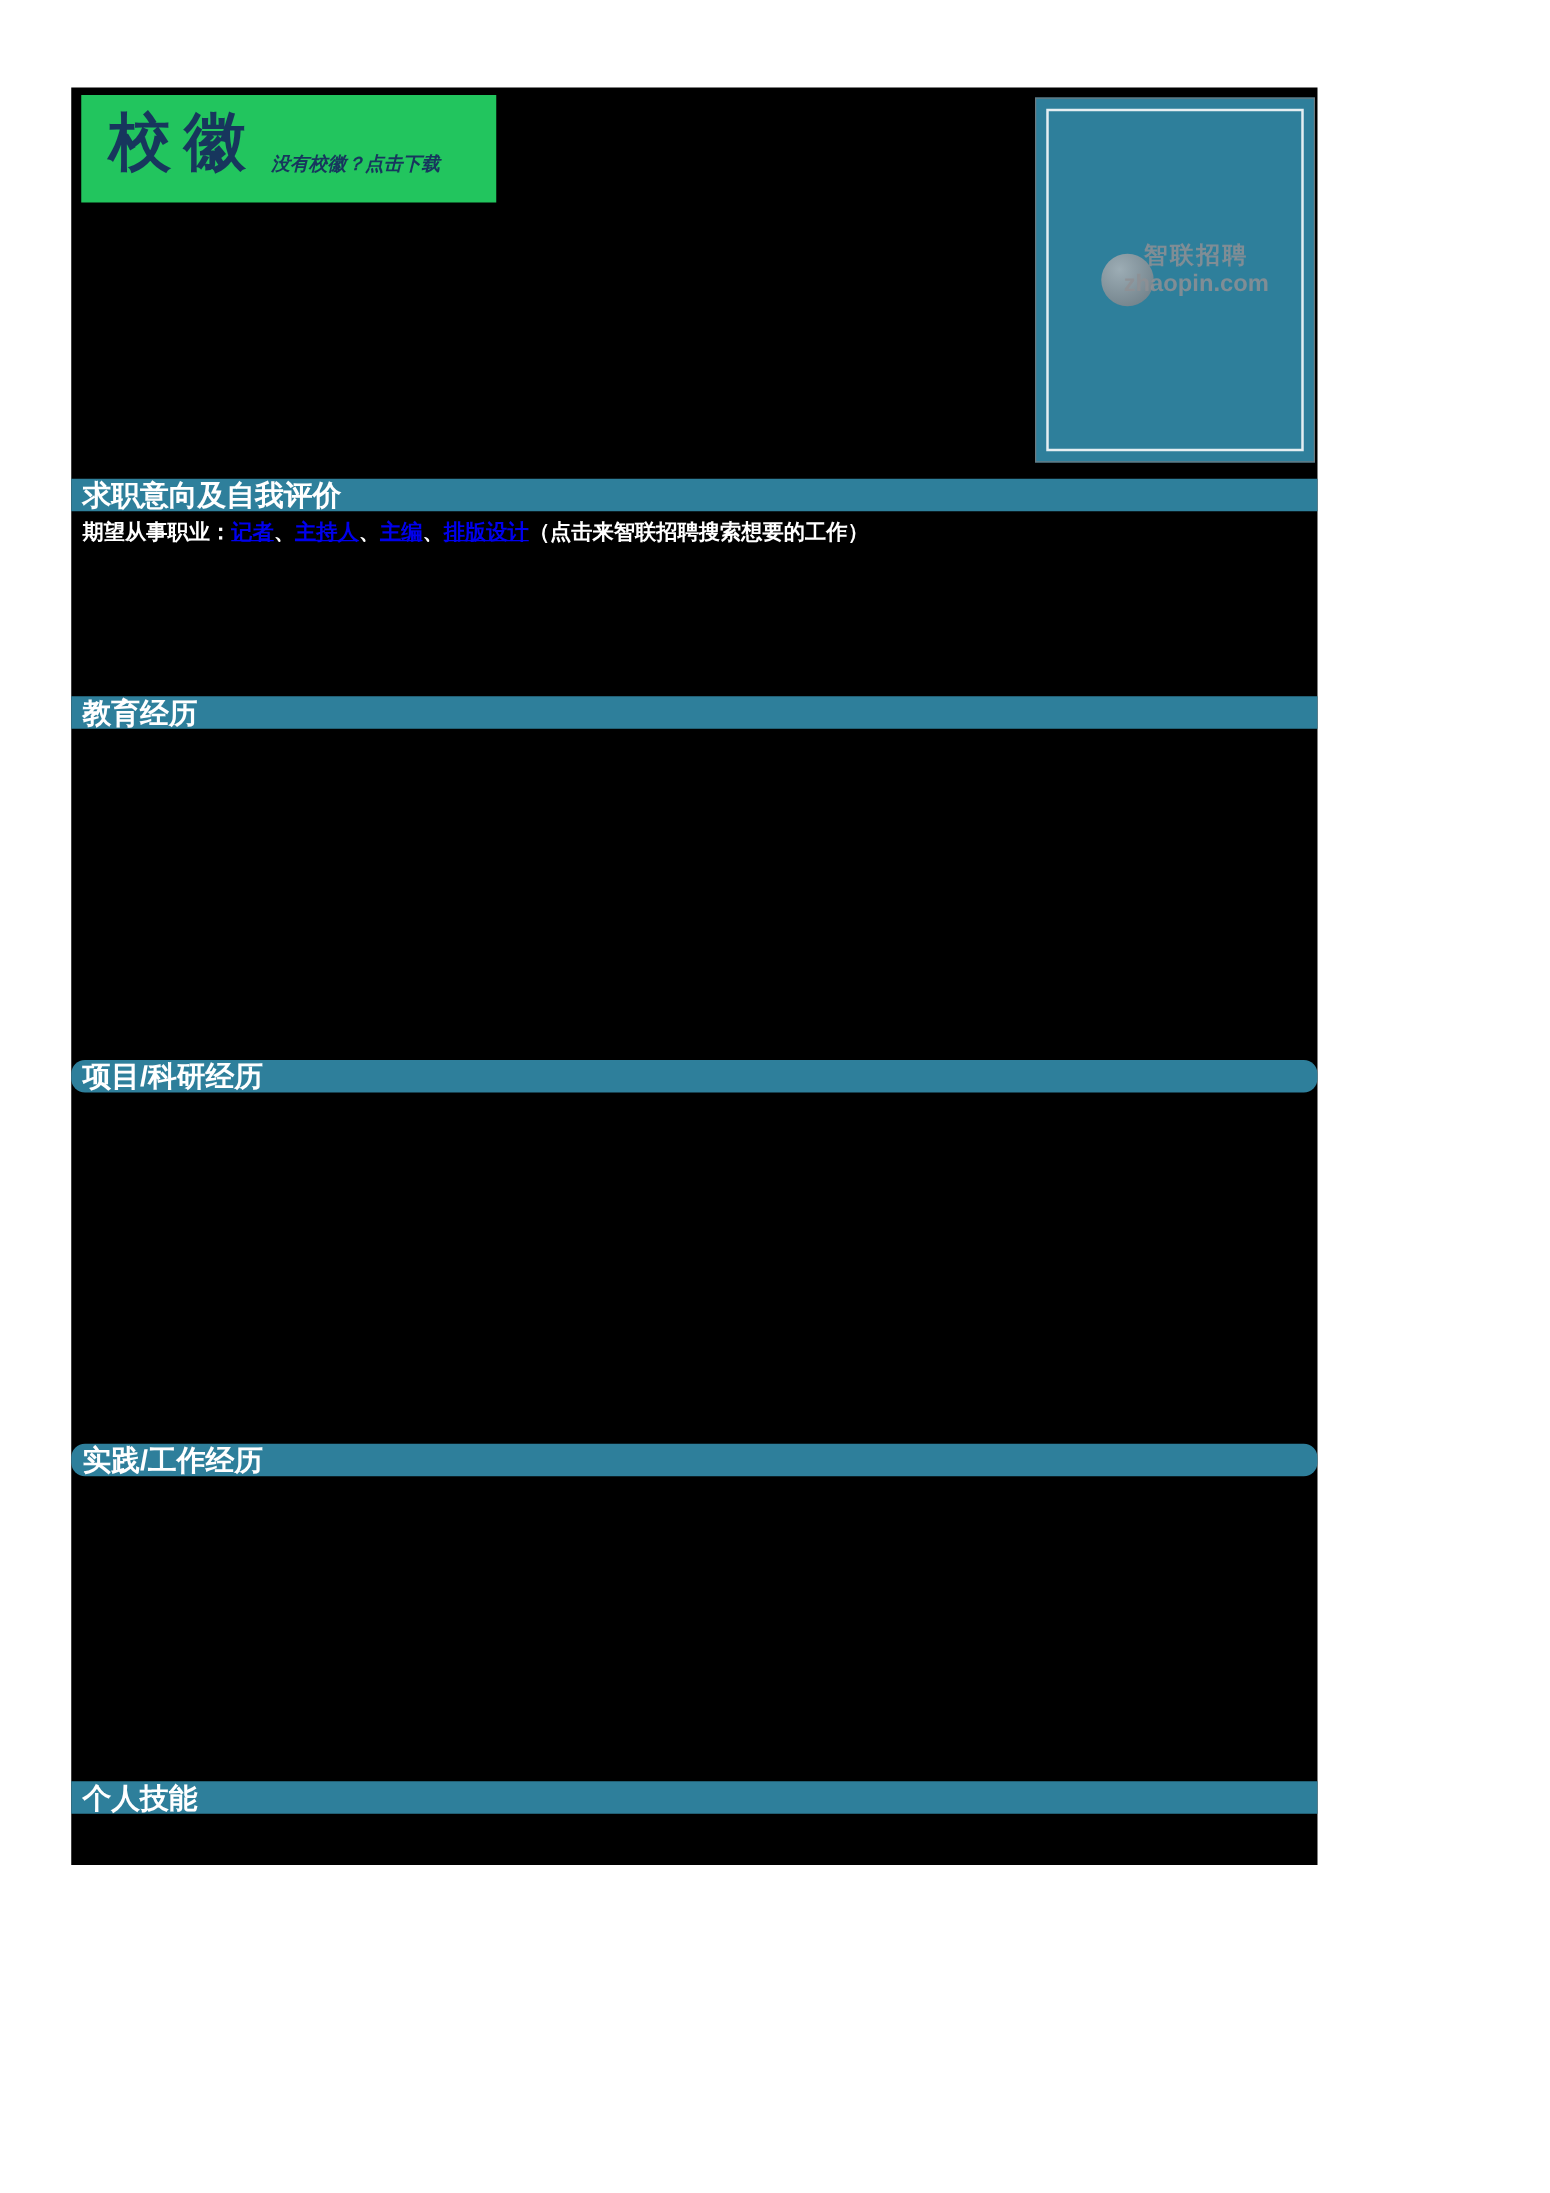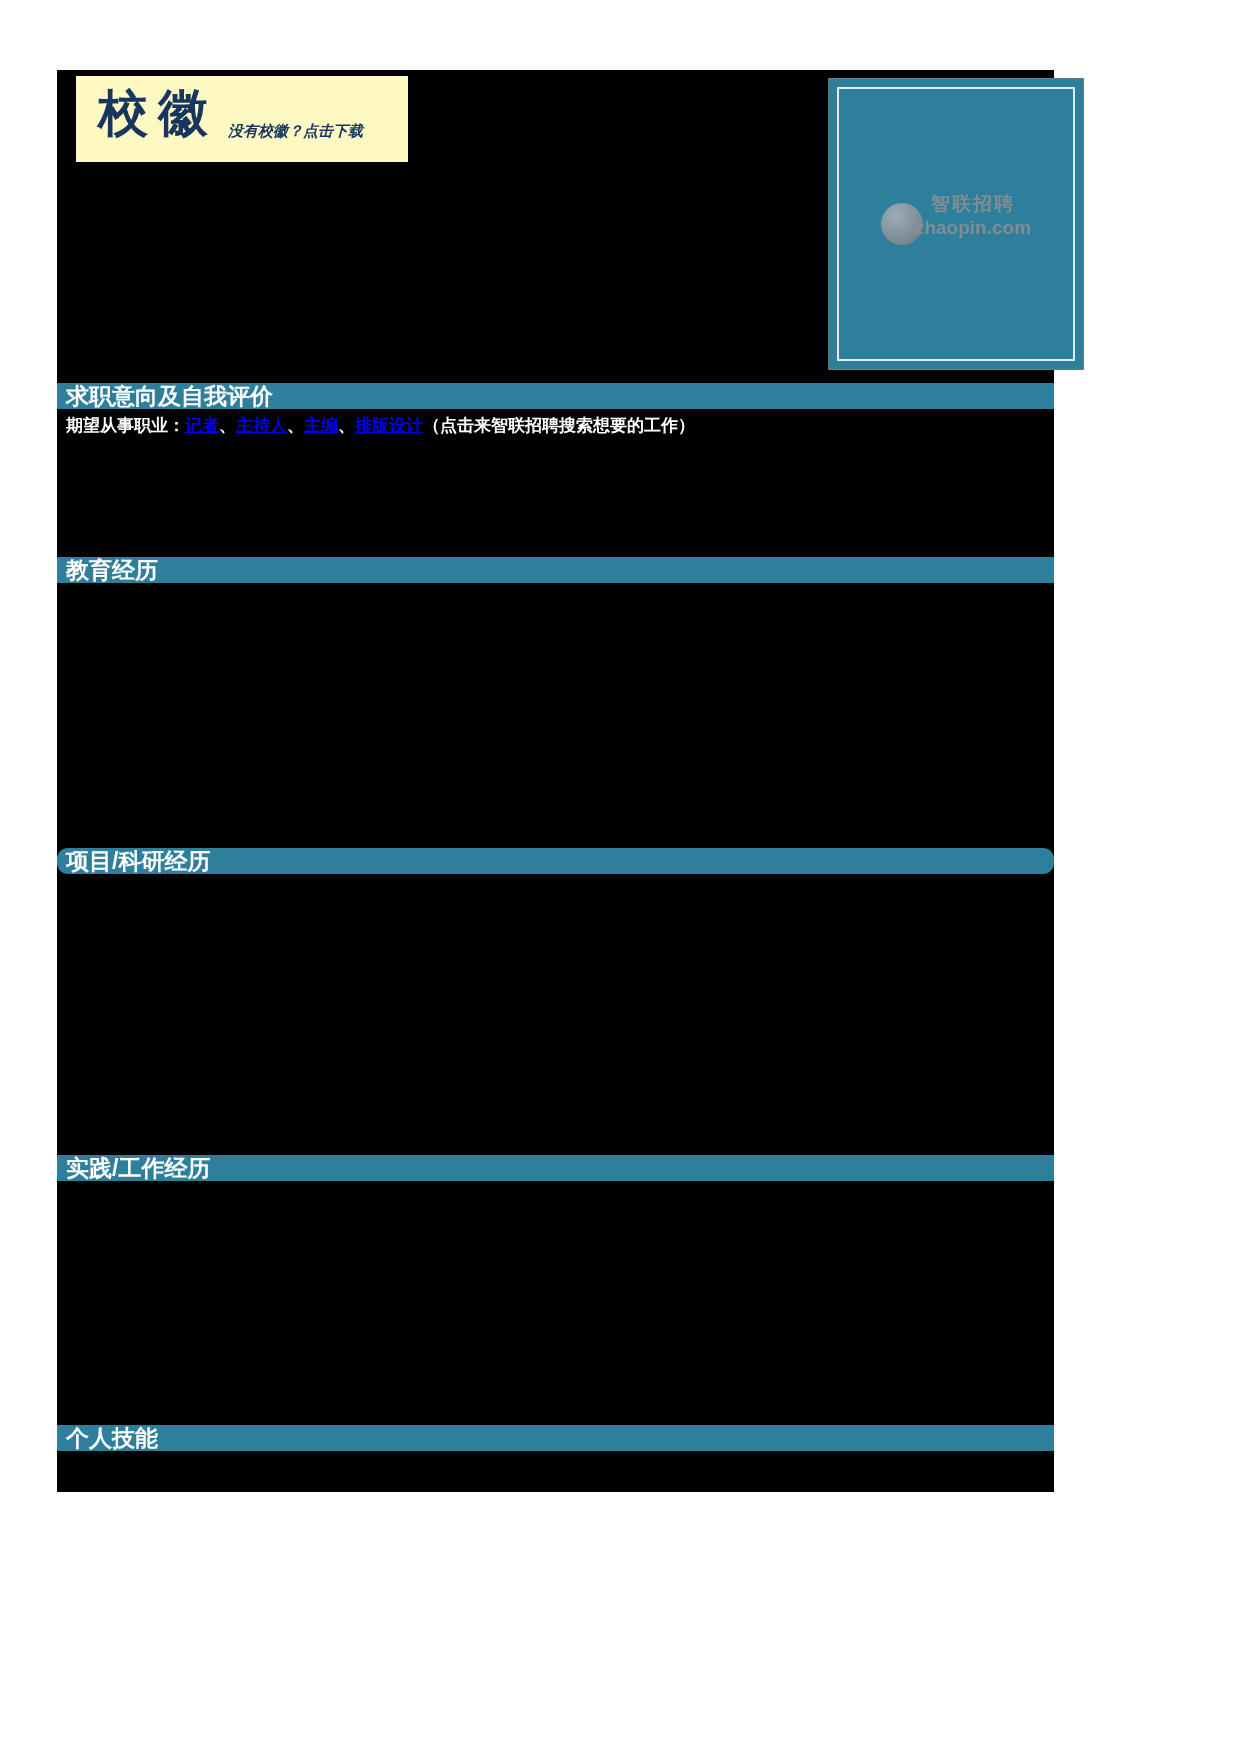--- a/index.html
+++ b/index.html
@@ -17,23 +17,22 @@
     position:absolute;
     left:57px; top:70px;
     width:997px; height:1422px;
     background:#000000;
   }
   
   .emblem-box {
     position:absolute;
     left:8px; top:6px;
     width:332px; height:86px;
-    background:#fef9c3;
+    background:#22c55e;
     cursor:pointer;
-    margin-left:11px;
   }
   .emblem-title {
     position:absolute;
     left:22px; top:4px;
     font-family:"DejaVu Serif", serif;
     font-weight:bold;
     font-size:50px;
     letter-spacing:10px;
     color:#17365d;
   }
@@ -44,21 +43,21 @@
     font-weight:bold;
     font-style:italic;
     font-size:15px;
     color:#17365d;
     white-space:nowrap;
   }
   
   .photo-box {
     position:absolute;
     left:771px; top:8px;
-    width:256px; height:292px;
+    width:224px; height:292px;
     background:#2e7f9b;
     border:1px solid #6b7a80;
     cursor:pointer;
   }
   .photo-inner {
     position:absolute;
     left:8px; top:8px; right:8px; bottom:8px;
     border:2px solid #e4eef2;
   }
   .watermark {
@@ -98,21 +97,21 @@
     color:#ffffff;
     font-size:23px;
     font-weight:bold;
     line-height:26px;
     padding-left:9px;
     white-space:nowrap;
   }
   .bar-intention { top:313px; }
   .bar-education { top:487px; }
   .bar-projects  { top:778px;border-radius:11px; }
-  .bar-work      { top:1085px; }
+  .bar-work      { top:1085px;border-radius:11px; }
   .bar-skills    { top:1355px; }
   
   .line {
     position:absolute;
     left:9px;
     color:#ffffff;
     font-size:17px;
     font-weight:bold;
     white-space:nowrap;
   }

